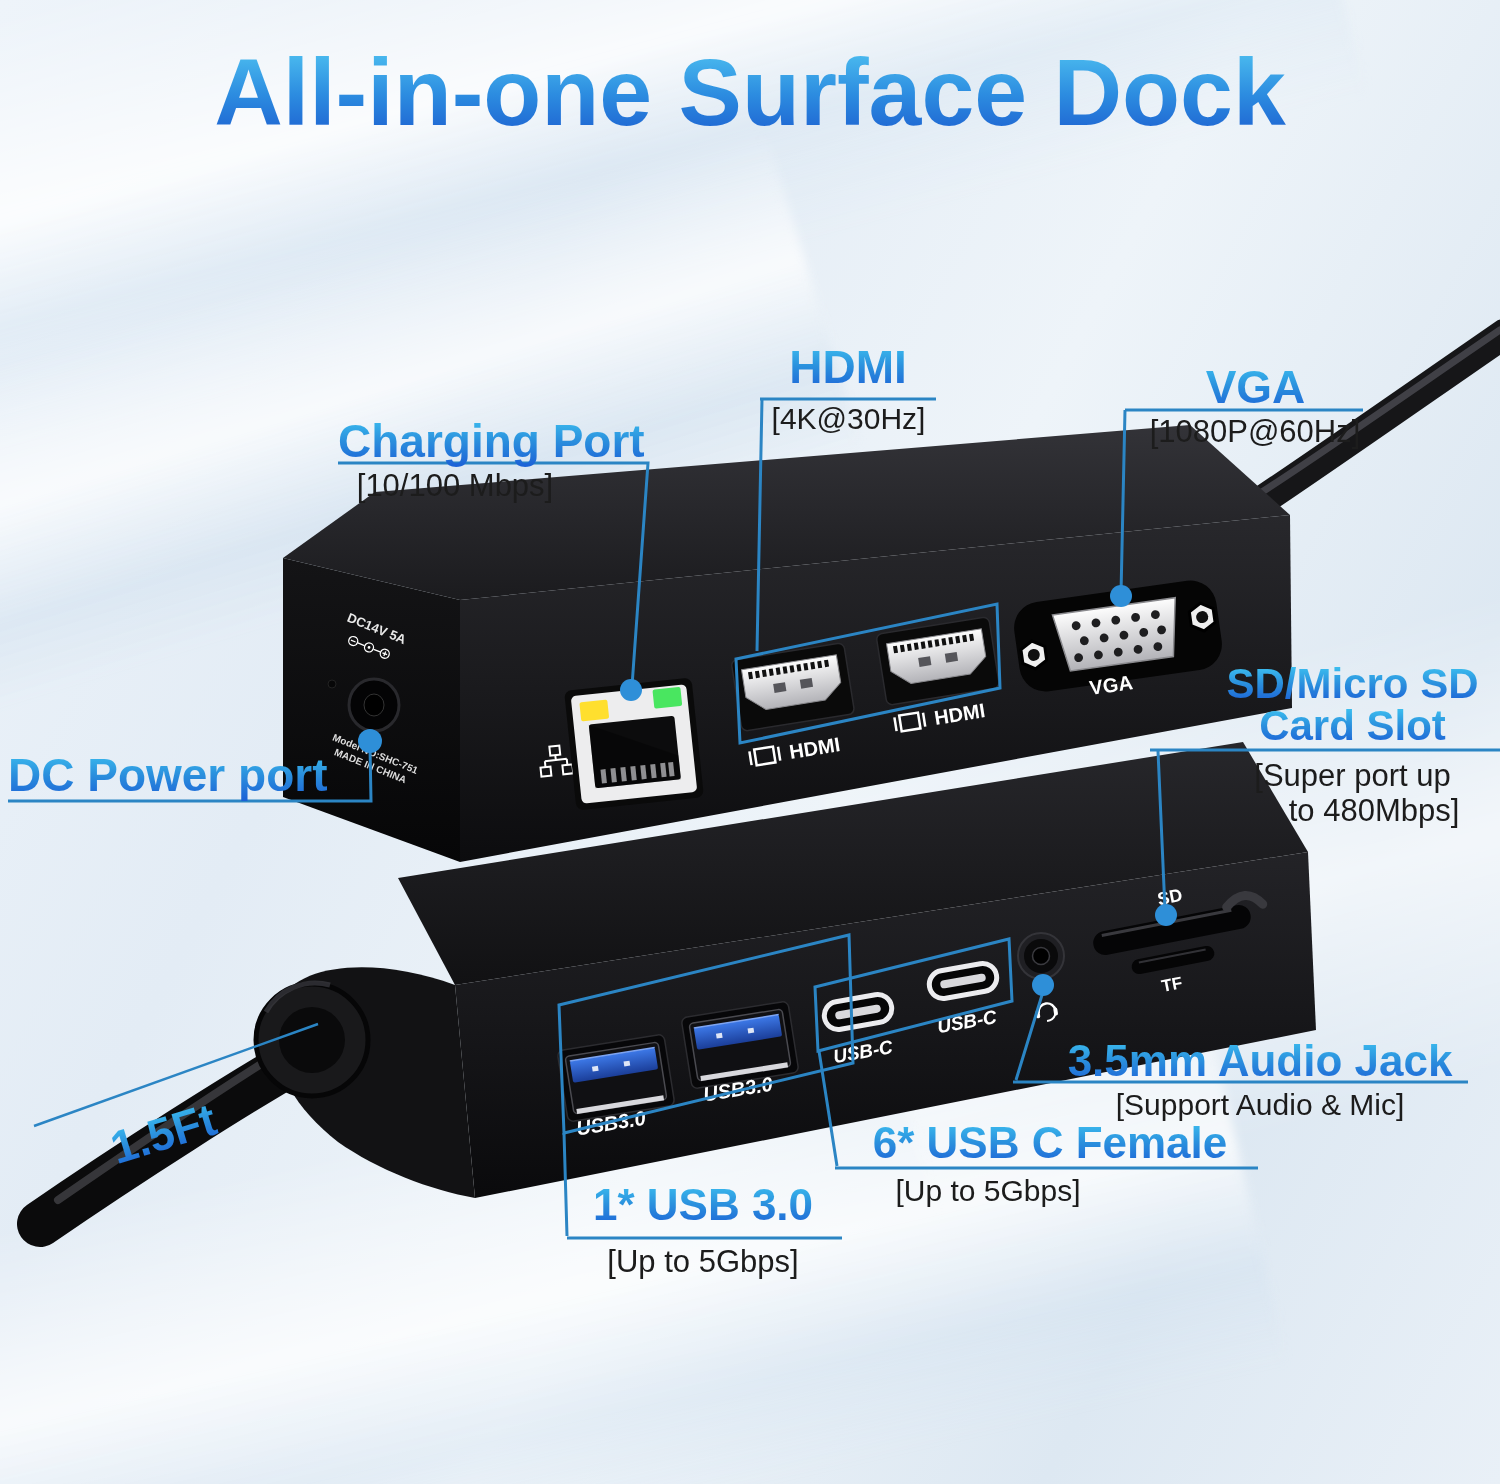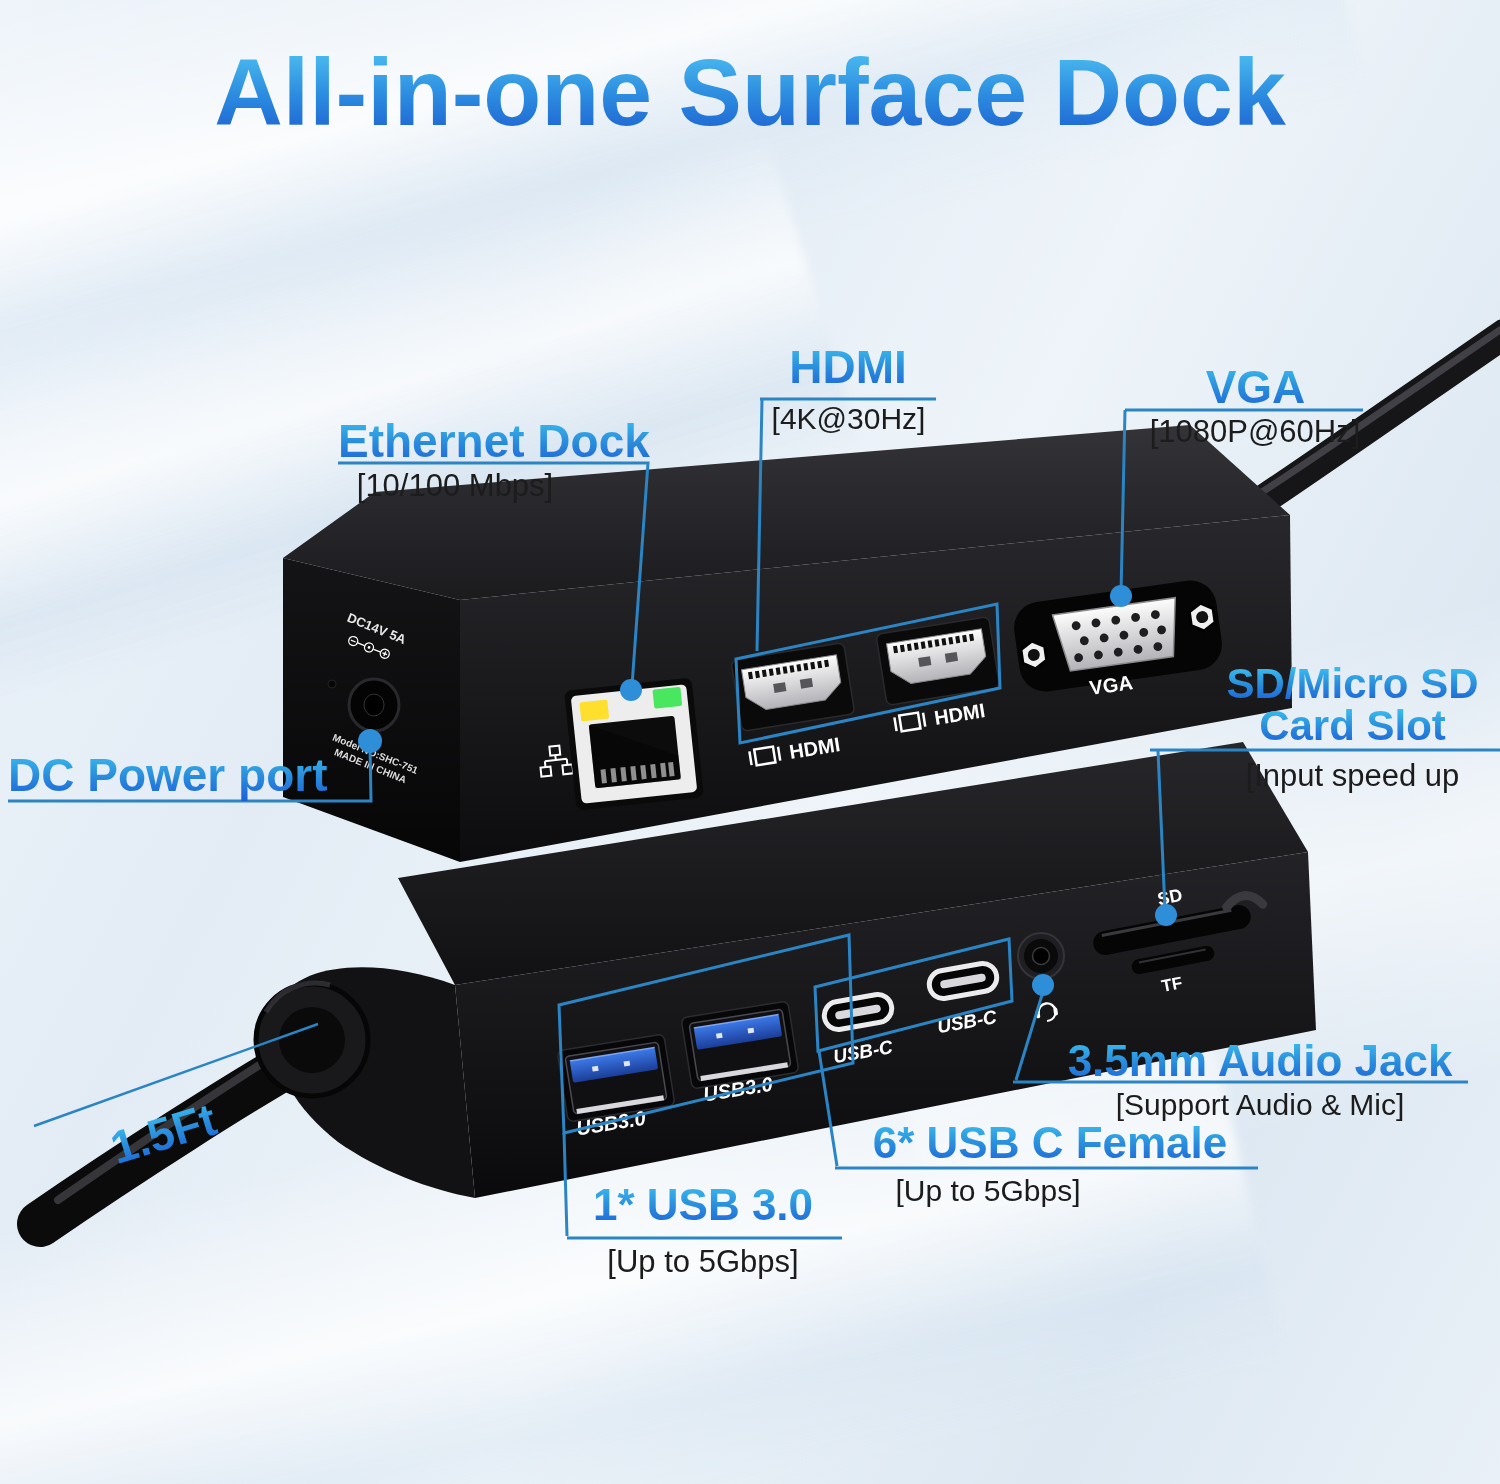--- a/index.html
+++ b/index.html
@@ -287,34 +287,35 @@
       <circle cx="1121" cy="596" r="11"></circle>
       <circle cx="370" cy="741" r="12"></circle>
       <circle cx="1166" cy="915" r="11"></circle>
       <circle cx="1043" cy="985" r="11"></circle>
     </g>
   </svg>
 
   <div class="labels" style="position:absolute;inset:0;z-index:5;">
     <div class="page-title">All-in-one Surface Dock</div>
 
-    <div class="co-title" style="left:338px;top:414px;font-size:46px;">Ethernet Dock</div>
+    <div class="co-title" style="left:338px;top:414px;font-size:46px;">Charging Port</div>
     <div class="co-spec ctr" style="left:300px;top:468px;width:310px;font-size:31px;">[10/100 Mbps]</div>
 
     <div class="co-title ctr" style="left:760px;top:340px;width:176px;font-size:46px;">HDMI</div>
     <div class="co-spec ctr" style="left:746px;top:402px;width:205px;font-size:30px;">[4K@30Hz]</div>
 
     <div class="co-title ctr" style="left:1148px;top:360px;width:215px;font-size:46px;">VGA</div>
     <div class="co-spec ctr" style="left:1140px;top:414px;width:230px;font-size:31px;">[1080P@60Hz]</div>
 
     <div class="co-title" style="left:8px;top:748px;font-size:46px;">DC Power port</div>
 
     <div class="co-title ctr" style="left:1205px;top:706px;width:295px;font-size:42px;line-height:40px;">Card Slot</div>
     <div class="co-title ctr" style="left:1205px;top:664px;width:295px;font-size:42px;line-height:40px;">SD/Micro SD</div>
-    <div class="co-spec ctr" style="left:1205px;top:758px;width:295px;font-size:31px;">[Input speed up</div>
+    <div class="co-spec ctr" style="left:1205px;top:758px;width:295px;font-size:31px;">[Super port up</div>
+    <div class="co-spec ctr" style="left:1248px;top:793px;width:252px;font-size:31px;">to 480Mbps]</div>
 
     <div class="co-title ctr" style="left:1035px;top:1036px;width:450px;font-size:44px;">3.5mm Audio Jack</div>
     <div class="co-spec ctr" style="left:1085px;top:1088px;width:350px;font-size:30px;">[Support Audio &amp; Mic]</div>
 
     <div class="co-title ctr" style="left:840px;top:1118px;width:420px;font-size:44px;">6* USB C Female</div>
     <div class="co-spec ctr" style="left:833px;top:1174px;width:310px;font-size:30px;">[Up to 5Gbps]</div>
 
     <div class="co-title ctr" style="left:563px;top:1180px;width:280px;font-size:44px;">1* USB 3.0</div>
     <div class="co-spec ctr" style="left:563px;top:1244px;width:280px;font-size:31px;">[Up to 5Gbps]</div>
 

